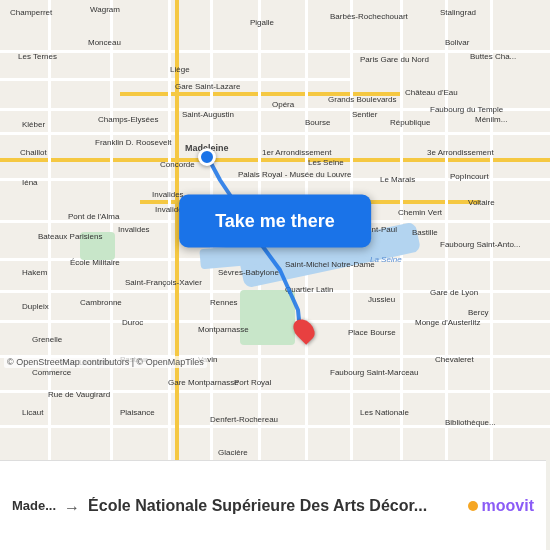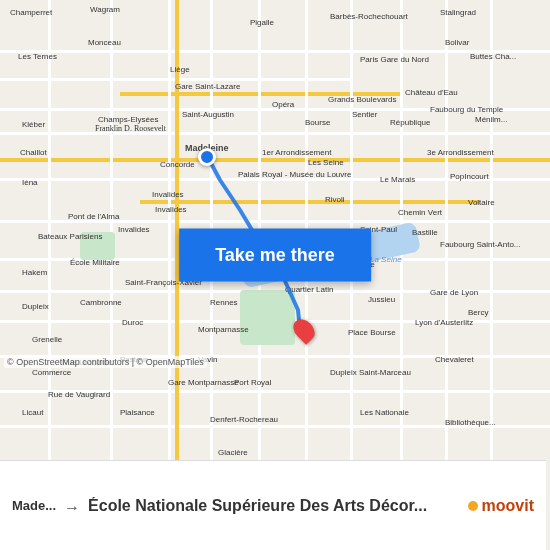--- a/index.html
+++ b/index.html
@@ -26,29 +26,28 @@
     }
     
     #cta-button {
       position: absolute;
       left: 50%;
       top: 48%;
       transform: translate(-50%, -50%);
       background: #1a73e8;
       color: white;
       border: none;
-      border-radius: 0;
+      border-radius: 9px;
       padding: 16px 36px;
       font-size: 18px;
       font-weight: bold;
       cursor: pointer;
       z-index: 10;
       white-space: nowrap;
       box-shadow: 0 2px 8px rgba(0,0,0,0.3);
-      margin-top: 34px;
     }
     
     #origin-marker {
       position: absolute;
       left: 198px;
       top: 148px;
       width: 18px;
       height: 18px;
       background: #1a73e8;
       border-radius: 50%;
@@ -115,21 +114,21 @@
     #moovit-logo {
       display: flex;
       align-items: center;
       gap: 4px;
       margin-left: auto;
       flex-shrink: 0;
     }
     #moovit-logo .logo-text {
       font-size: 16px;
       font-weight: bold;
-      color: #c2410c;
+      color: #8b5cf6;
     }
     #moovit-logo .logo-dot {
       width: 10px;
       height: 10px;
       background: #f5a623;
       border-radius: 50%;
     }
     #attribution {
       position: absolute;
       bottom: 92px;
@@ -255,21 +254,21 @@
       <div class="map-label" style="left: 272px; top: 100px;">Opéra</div>
       <div class="map-label" style="left: 328px; top: 95px;">Grands Boulevards</div>
       <div class="map-label" style="left: 405px; top: 88px;">Château d'Eau</div>
       <div class="map-label" style="left: 470px; top: 52px;">Buttes Cha...</div>
       <div class="map-label" style="left: 22px; top: 120px;">Kléber</div>
       <div class="map-label" style="left: 98px; top: 115px;">Champs-Elysées</div>
       <div class="map-label" style="left: 305px; top: 118px;">Bourse</div>
       <div class="map-label" style="left: 352px; top: 110px;">Sentier</div>
       <div class="map-label" style="left: 430px; top: 105px;">Faubourg du Temple</div>
       <div class="map-label" style="left: 20px; top: 148px;">Chaillot</div>
-      <div class="map-label" style="left: 95px; top: 124px; font-family: Liberation Serif, serif;">Franklin D. Roosevelt</div>
+      <div class="map-label" style="left: 95px; top: 138px;">Franklin D. Roosevelt</div>
       <div class="map-label" style="left: 160px; top: 160px;">Concorde</div>
       <div class="map-label map-label-major" style="left: 185px; top: 143px;">Madeleine</div>
       <div class="map-label" style="left: 262px; top: 148px;">1er Arrondissement</div>
       <div class="map-label" style="left: 390px; top: 118px;">République</div>
       <div class="map-label" style="left: 475px; top: 115px;">Ménilm...</div>
       <div class="map-label" style="left: 22px; top: 178px;">Iéna</div>
       <div class="map-label" style="left: 152px; top: 190px;">Invalides</div>
       <div class="map-label" style="left: 155px; top: 205px;">Invalides</div>
       <div class="map-label" style="left: 380px; top: 148px; padding-left: 47px;">3e Arrondissement</div>
       <div class="map-label" style="left: 238px; top: 170px;">Palais Royal - Musée du Louvre</div>
@@ -294,30 +293,30 @@
       <div class="map-label" style="left: 80px; top: 298px;">Cambronne</div>
       <div class="map-label" style="left: 125px; top: 278px;">Saint-François-Xavier</div>
       <div class="map-label" style="left: 210px; top: 298px;">Rennes</div>
       <div class="map-label" style="left: 285px; top: 285px;">Quartier Latin</div>
       <div class="map-label" style="left: 368px; top: 295px;">Jussieu</div>
       <div class="map-label" style="left: 430px; top: 288px;">Gare de Lyon</div>
       <div class="map-label" style="left: 32px; top: 335px;">Grenelle</div>
       <div class="map-label" style="left: 122px; top: 318px;">Duroc</div>
       <div class="map-label" style="left: 198px; top: 325px;">Montparnasse</div>
       <div class="map-label" style="left: 348px; top: 328px;">Place Bourse</div>
-      <div class="map-label" style="left: 415px; top: 318px;">Lyon d'Austerlitz</div>
+      <div class="map-label" style="left: 415px; top: 318px;">Monge d'Austerlitz</div>
       <div class="map-label" style="left: 468px; top: 308px;">Bercy</div>
       <div class="map-label" style="left: 32px; top: 368px;">Commerce</div>
       <div class="map-label" style="left: 120px; top: 355px;">Pasteur</div>
       <div class="map-label" style="left: 198px; top: 355px;">Vavin</div>
       <div class="map-label" style="left: 62px; top: 358px;">Rue Lecourbe</div>
       <div class="map-label" style="left: 48px; top: 390px;">Rue de Vaugirard</div>
       <div class="map-label" style="left: 168px; top: 378px;">Gare Montparnasse</div>
       <div class="map-label" style="left: 234px; top: 378px;">Port Royal</div>
-      <div class="map-label" style="left: 330px; top: 368px;">Dupleix Saint-Marceau</div>
+      <div class="map-label" style="left: 330px; top: 368px;">Faubourg Saint-Marceau</div>
       <div class="map-label" style="left: 435px; top: 355px;">Chevaleret</div>
       <div class="map-label" style="left: 22px; top: 408px;">Licaut</div>
       <div class="map-label" style="left: 120px; top: 408px;">Plaisance</div>
       <div class="map-label" style="left: 210px; top: 415px;">Denfert-Rochereau</div>
       <div class="map-label" style="left: 360px; top: 408px;">Les Nationale</div>
       <div class="map-label" style="left: 218px; top: 448px;">Glacière</div>
       <div class="map-label" style="left: 445px; top: 418px;">Bibliothèque...</div>
     </div>
 
   <div id="origin-marker"></div>

